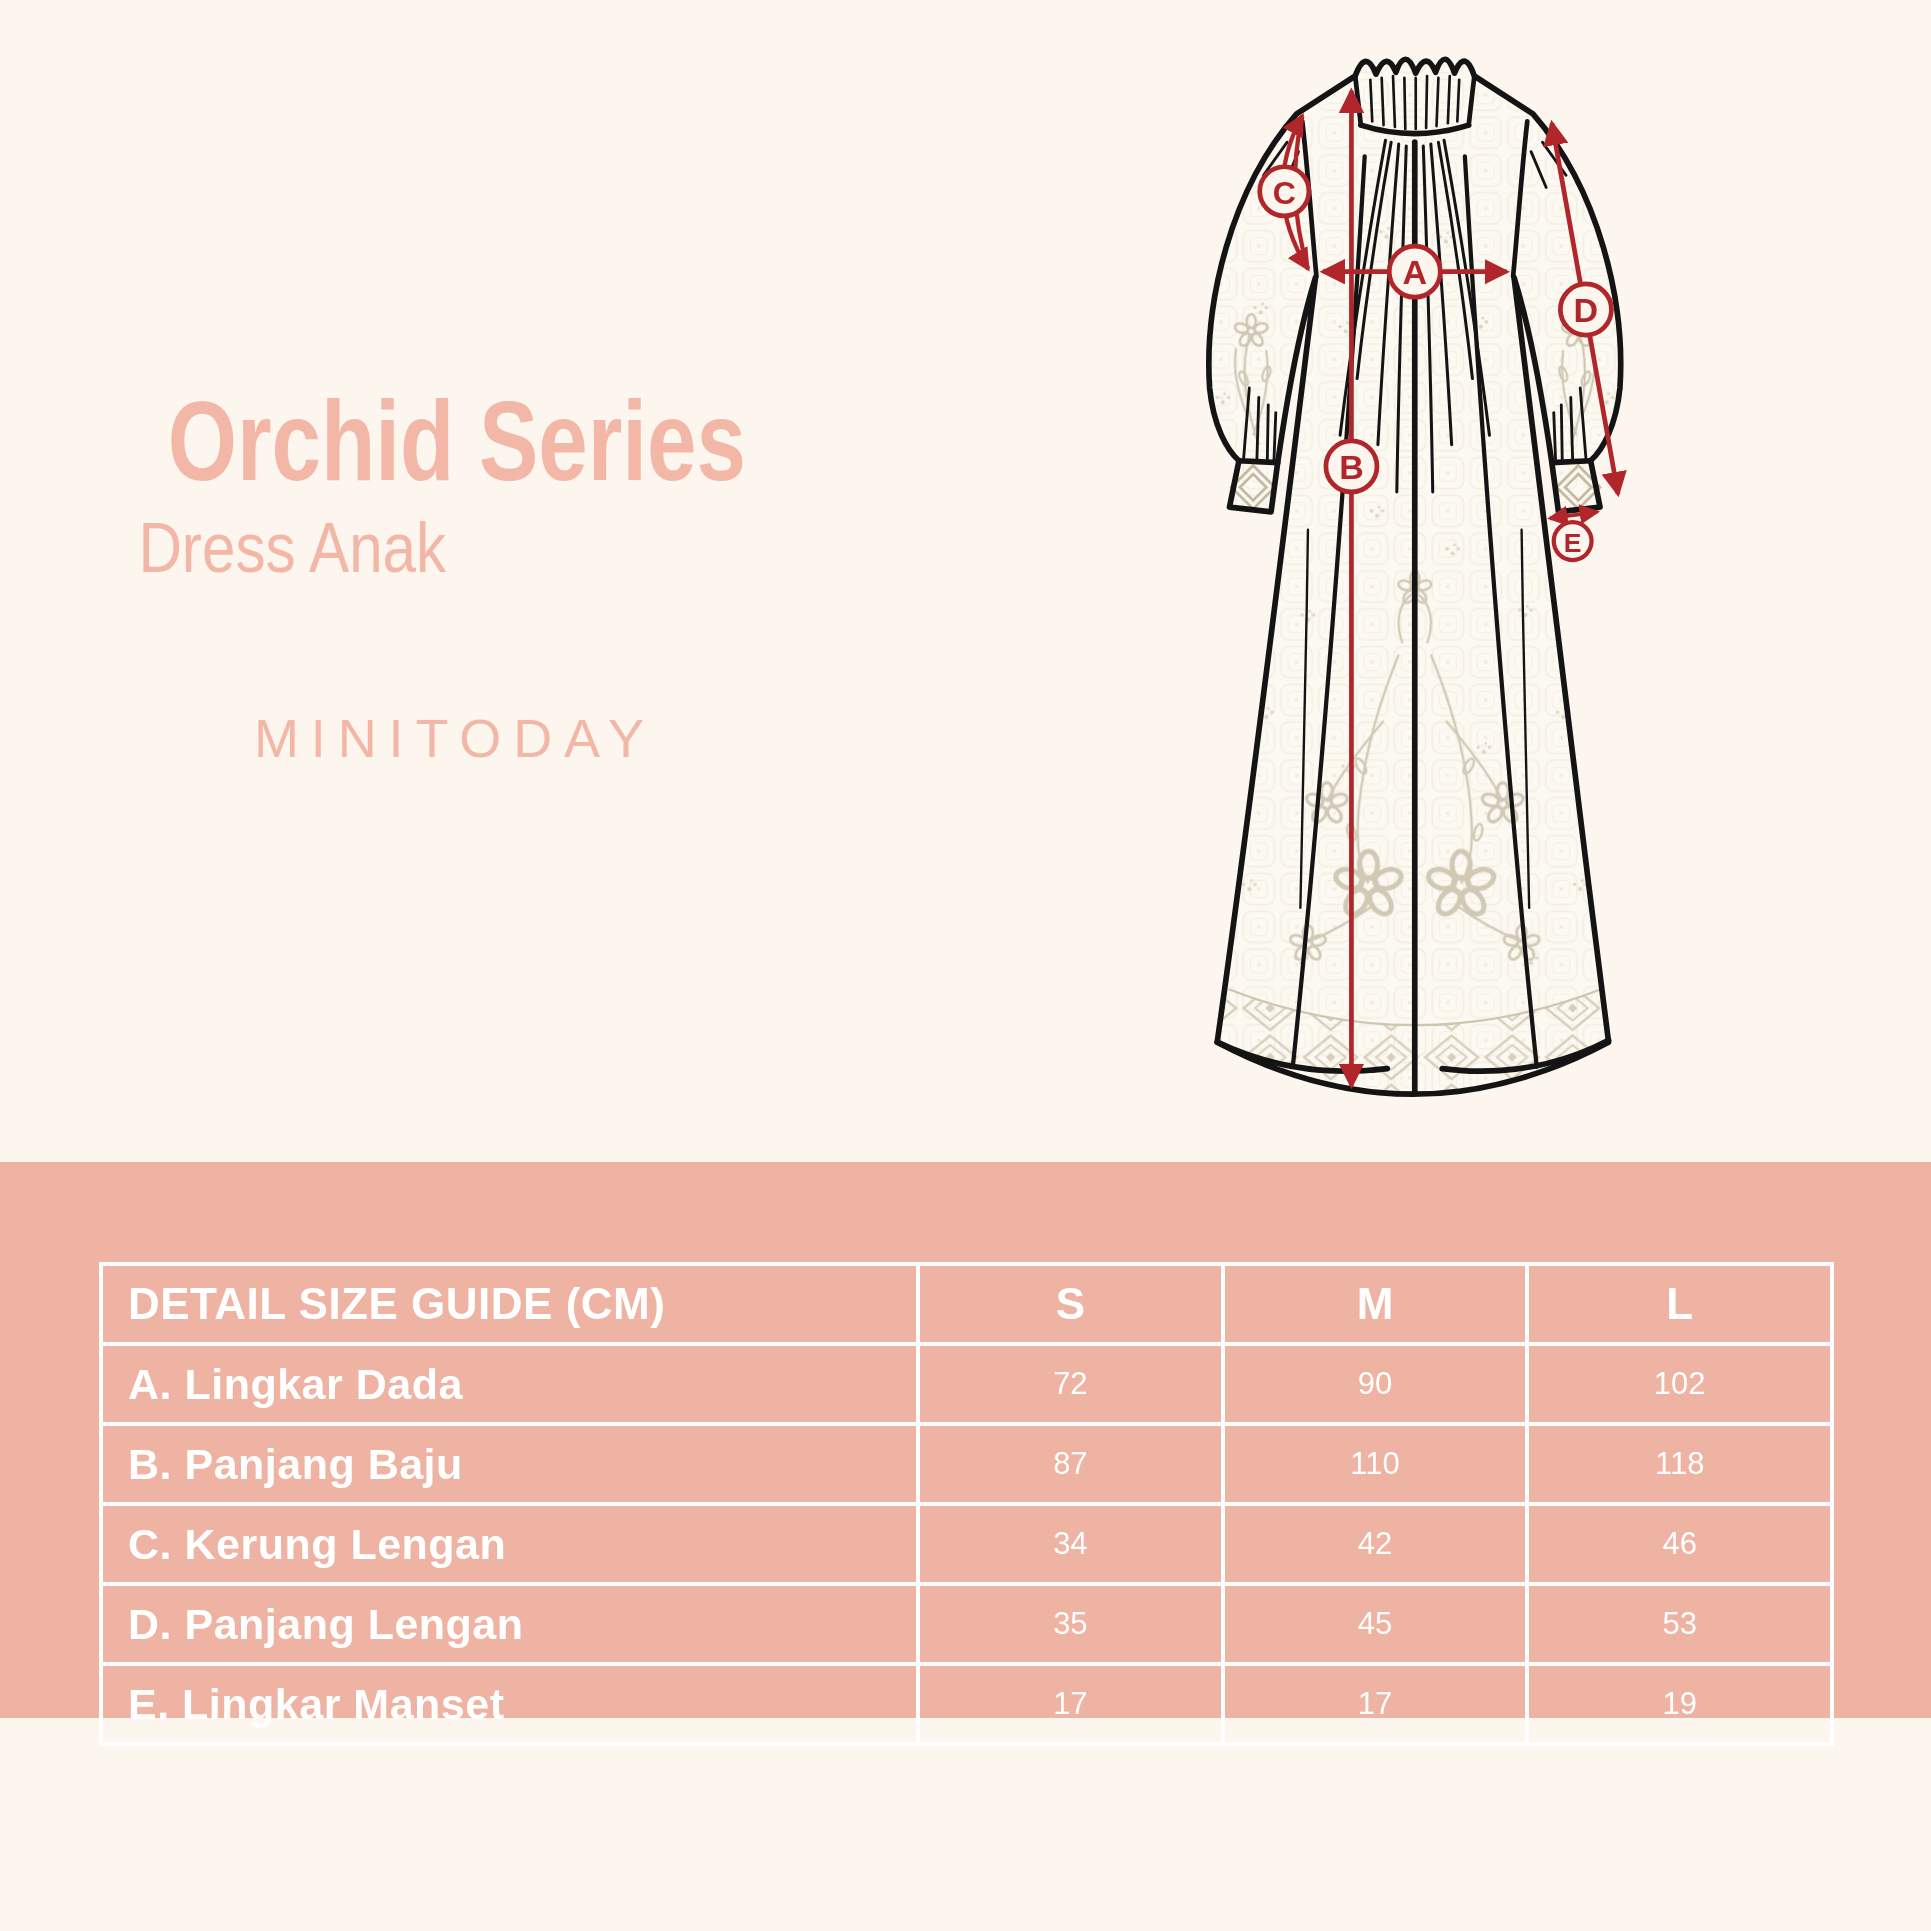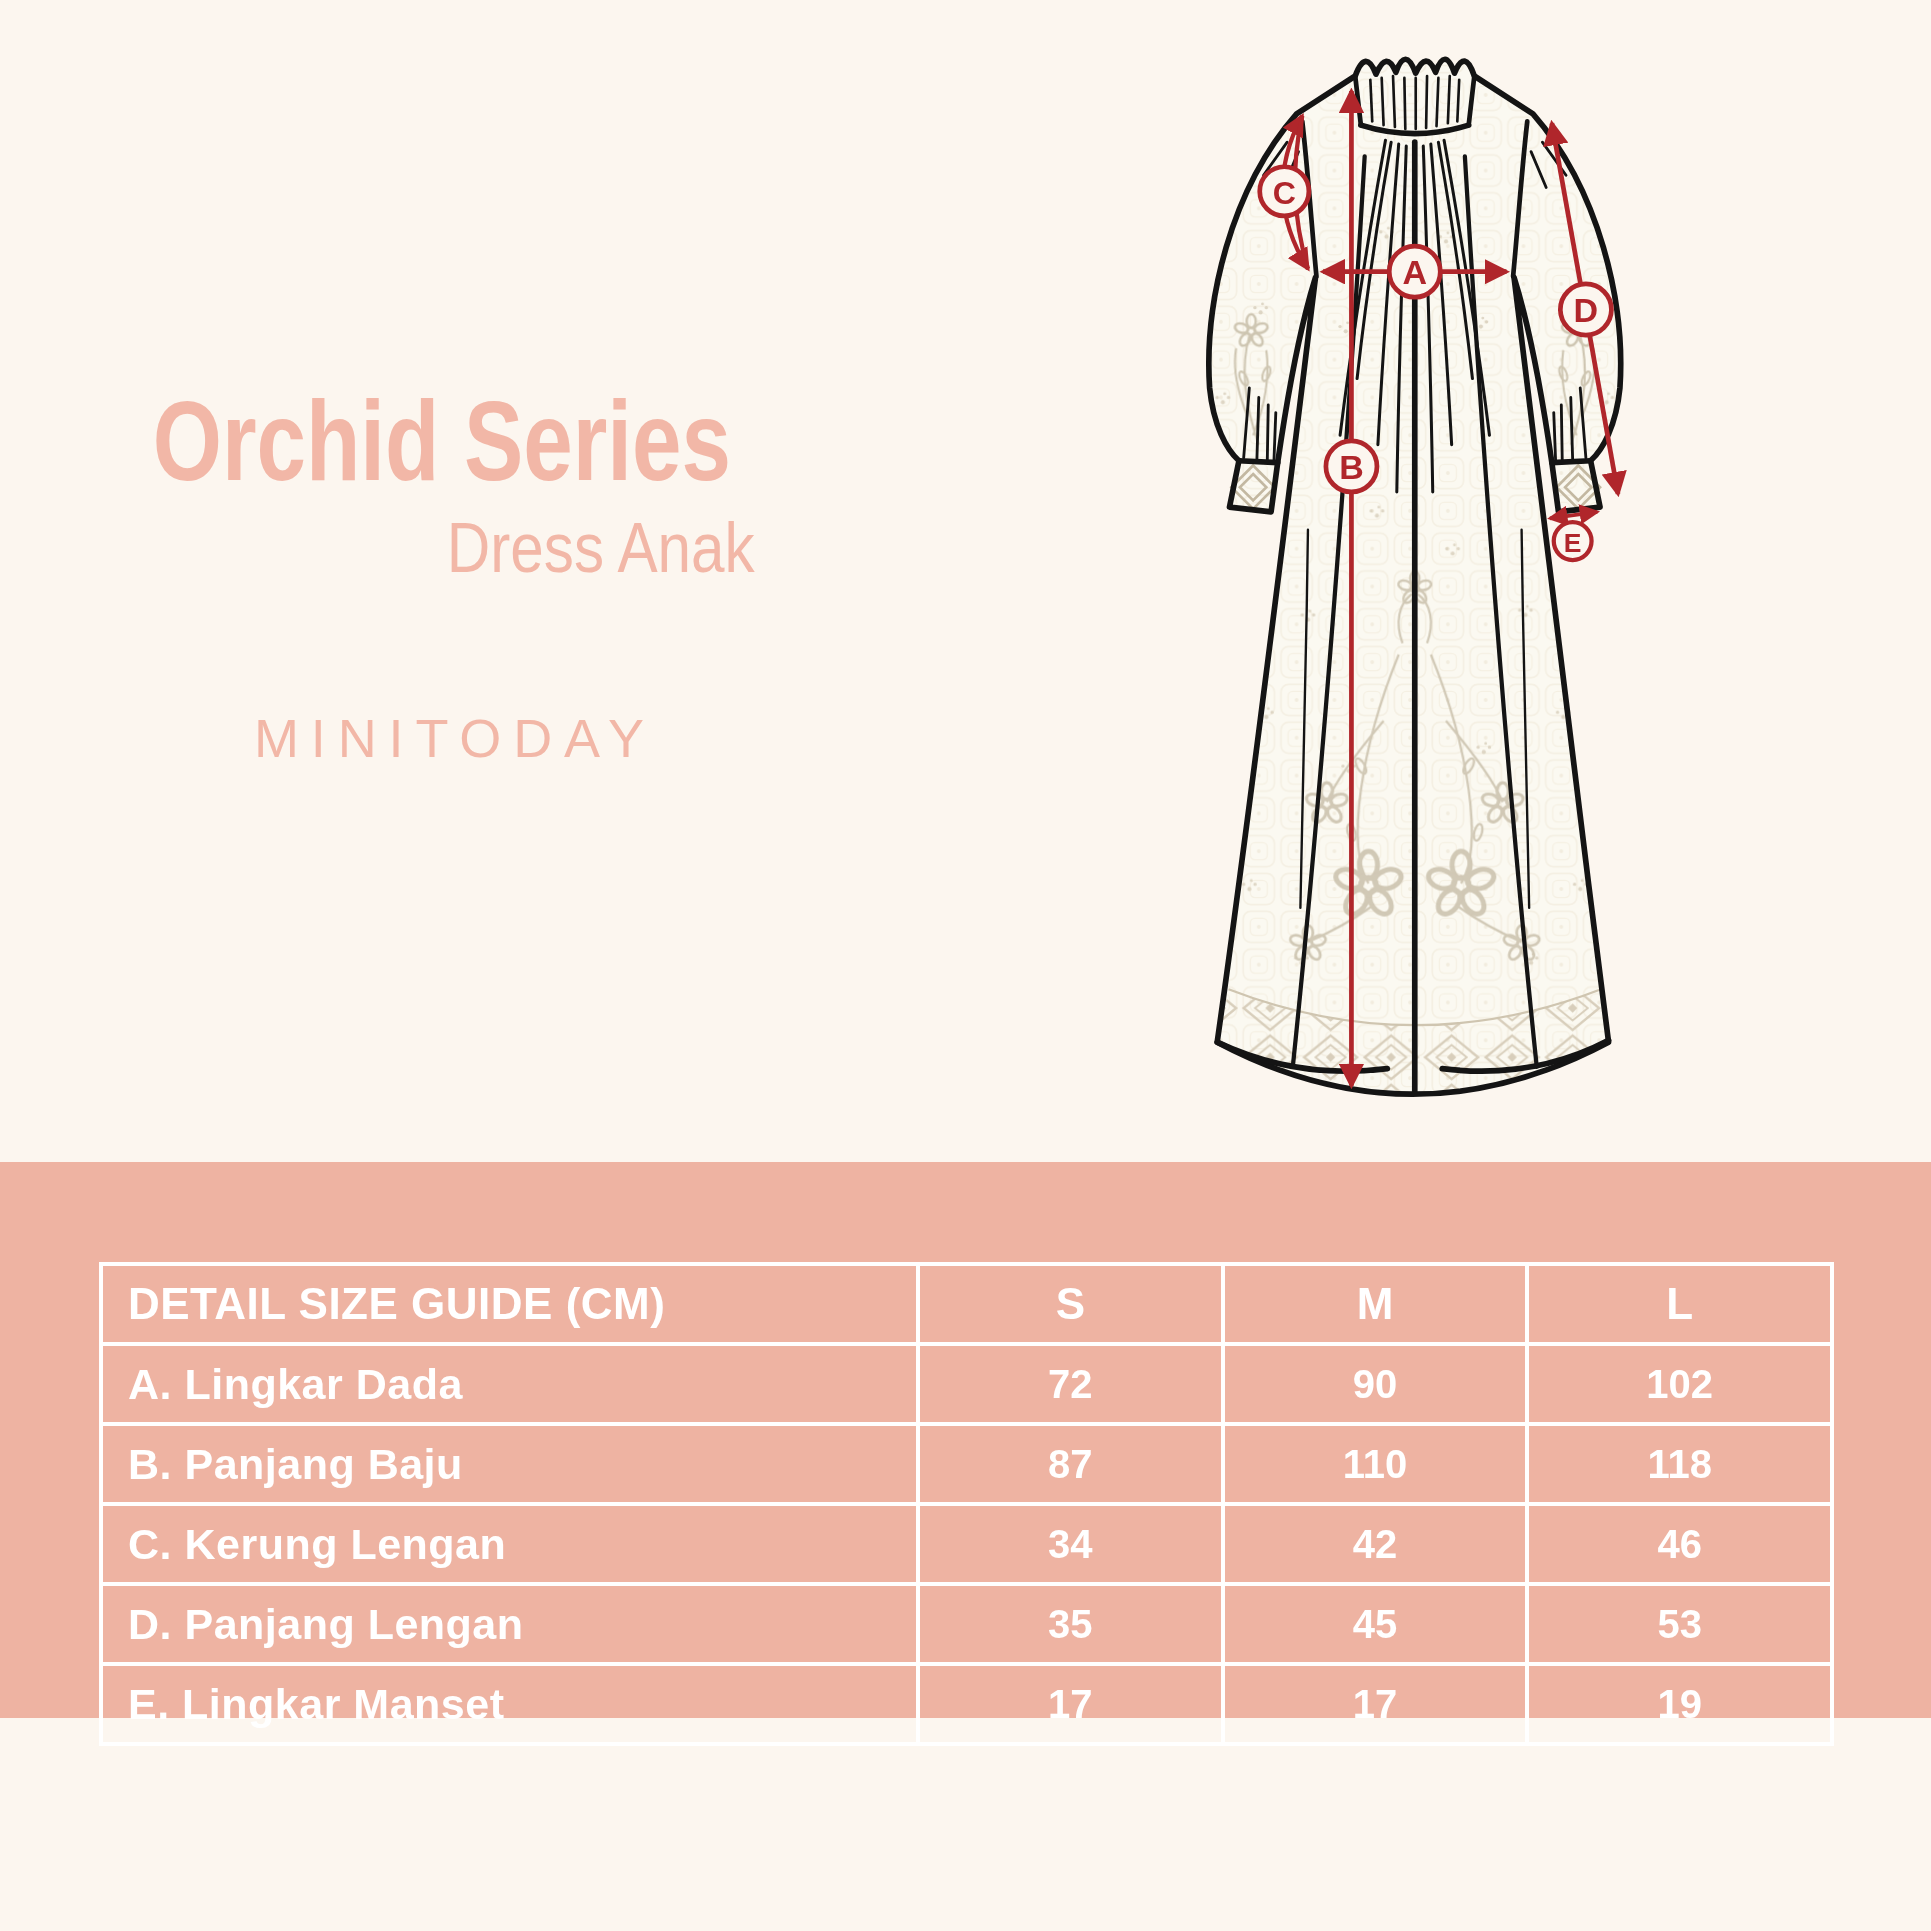--- a/index.html
+++ b/index.html
@@ -9,36 +9,36 @@
     --red:#b0262b;
     --ink:#141414;
   }
   *{margin:0;padding:0;box-sizing:border-box;}
   html,body{background:#fff;}
   body{font-family:"Liberation Sans", sans-serif;}
   .canvas{position:relative;width:1931px;height:1931px;overflow:hidden;background:var(--cream);}
 
   
   .top-section{position:absolute;left:0;top:0;width:100%;height:1162px;background:var(--cream);}
-  .title-block{position:absolute;left:72px;top:384px;width:734px;text-align:right;color:var(--accent);}
+  .title-block{position:absolute;left:87px;top:384px;width:734px;text-align:left;color:var(--accent);}
   .main-title{font-size:114px;font-weight:700;line-height:1;transform:scaleX(0.78);white-space:nowrap;}
   .sub-title{font-size:70px;font-weight:500;line-height:1;margin-top:15.4px;transform:scaleX(0.86);white-space:nowrap;}
   .brand-block{position:absolute;left:82px;top:711px;width:734px;text-align:center;color:var(--accent);}
   .brand-name{font-size:54px;font-weight:500;letter-spacing:0.22em;padding-left:0.22em;line-height:1;}
   .brand-tagline{font-family:"DejaVu Serif", serif;font-style:italic;font-size:30px;letter-spacing:0.3em;margin-top:-11.6px;color:#f3bcae;}
   .dress-figure{position:absolute;left:1101px;top:24px;}
 
   
   .bottom-section{position:absolute;left:0;top:1162px;width:100%;height:556px;background:var(--pink);}
   .size-table{position:absolute;left:99px;top:100px;width:1735px;border-collapse:collapse;table-layout:fixed;}
   .size-table th,.size-table td{border:4.8px solid #ffffff;height:80px;vertical-align:middle;color:#ffffff;}
   .label-cell{text-align:left;padding-left:25px;font-weight:700;font-size:43px;letter-spacing:0.5px;}
   .head-label{font-size:44px;}
   .size-head{font-size:44px;font-weight:700;text-align:center;}
-  .value-cell{font-size:40px;font-weight:700;text-align:center;}
+  .value-cell{font-size:31px;font-weight:400;text-align:center;}
 
   
   .marker-label{font-family:"Liberation Sans",sans-serif;font-weight:700;fill:var(--red);text-anchor:middle;}
 </style>
 </head>
 <body>
 
 <div class="canvas">
 
   <section class="top-section">

